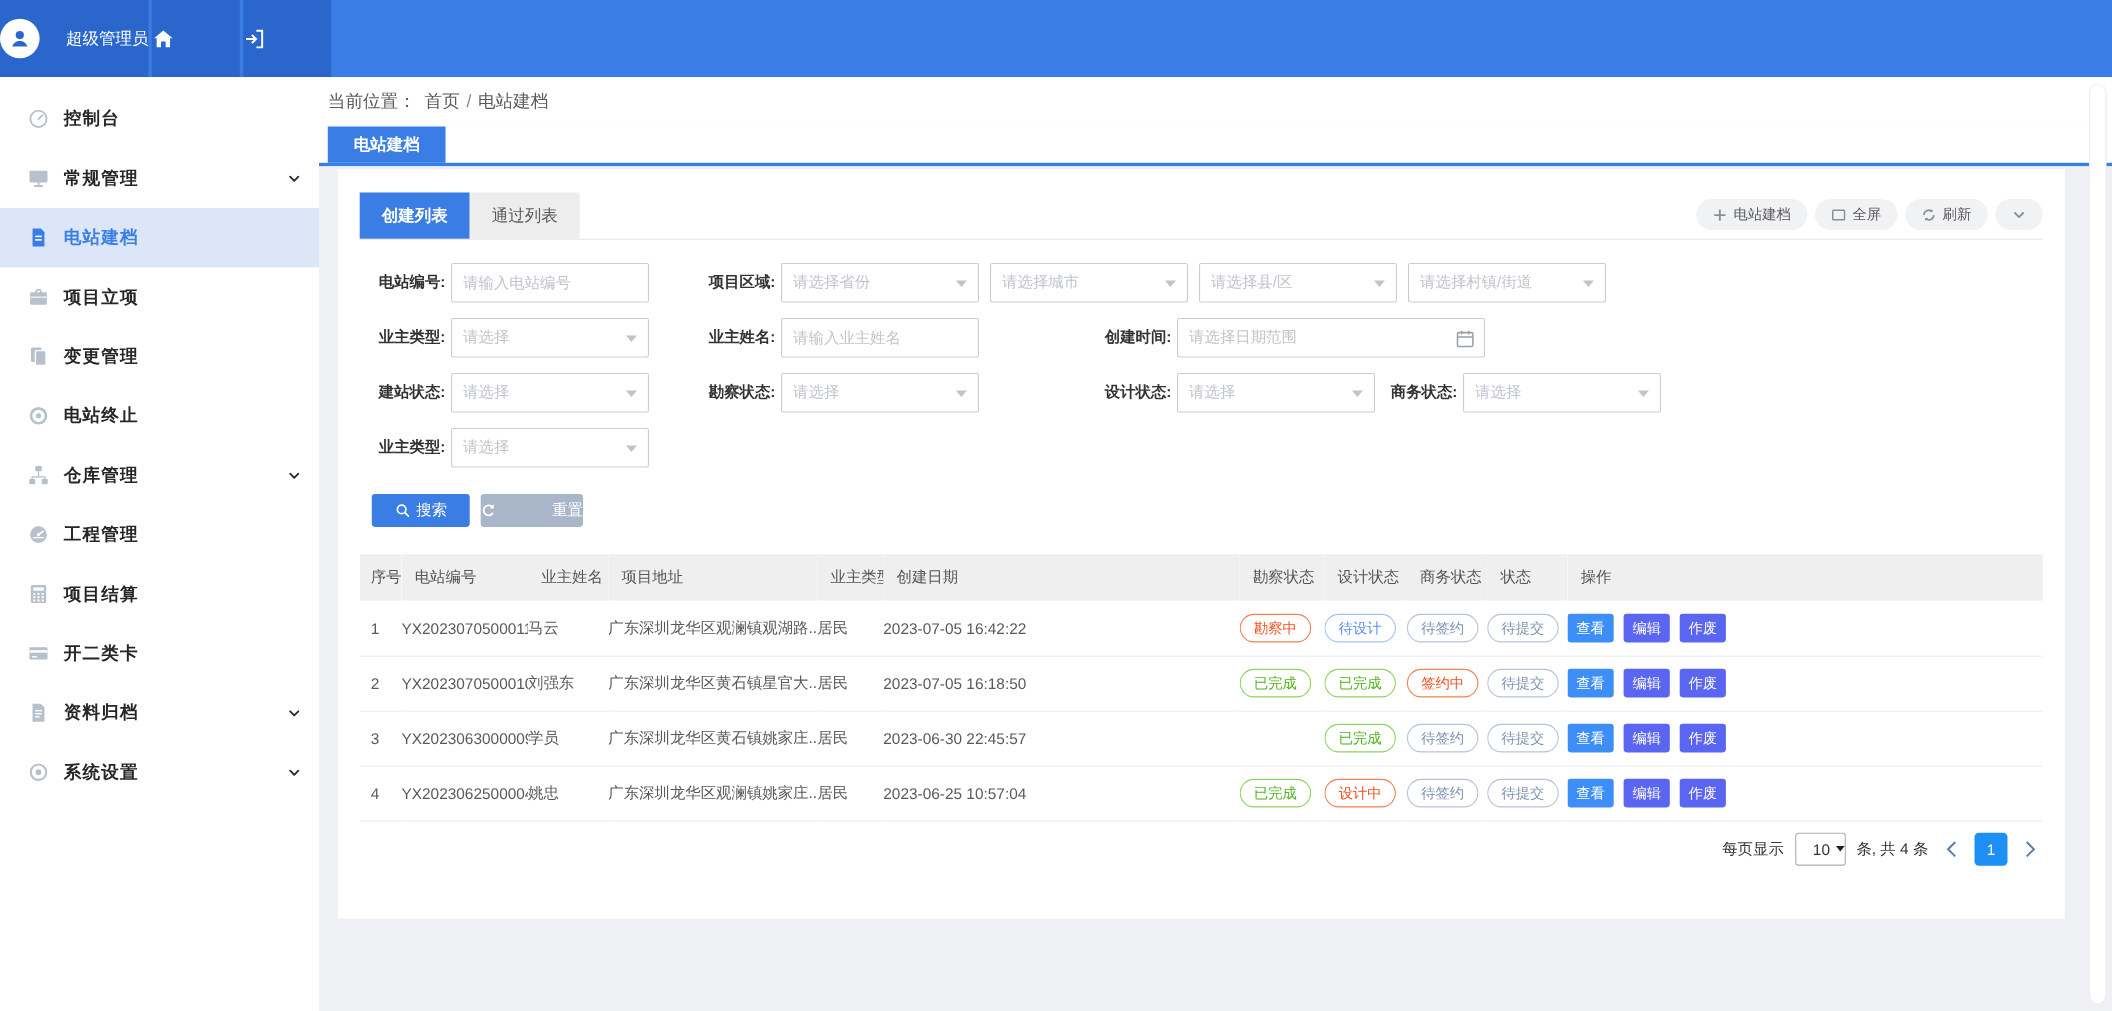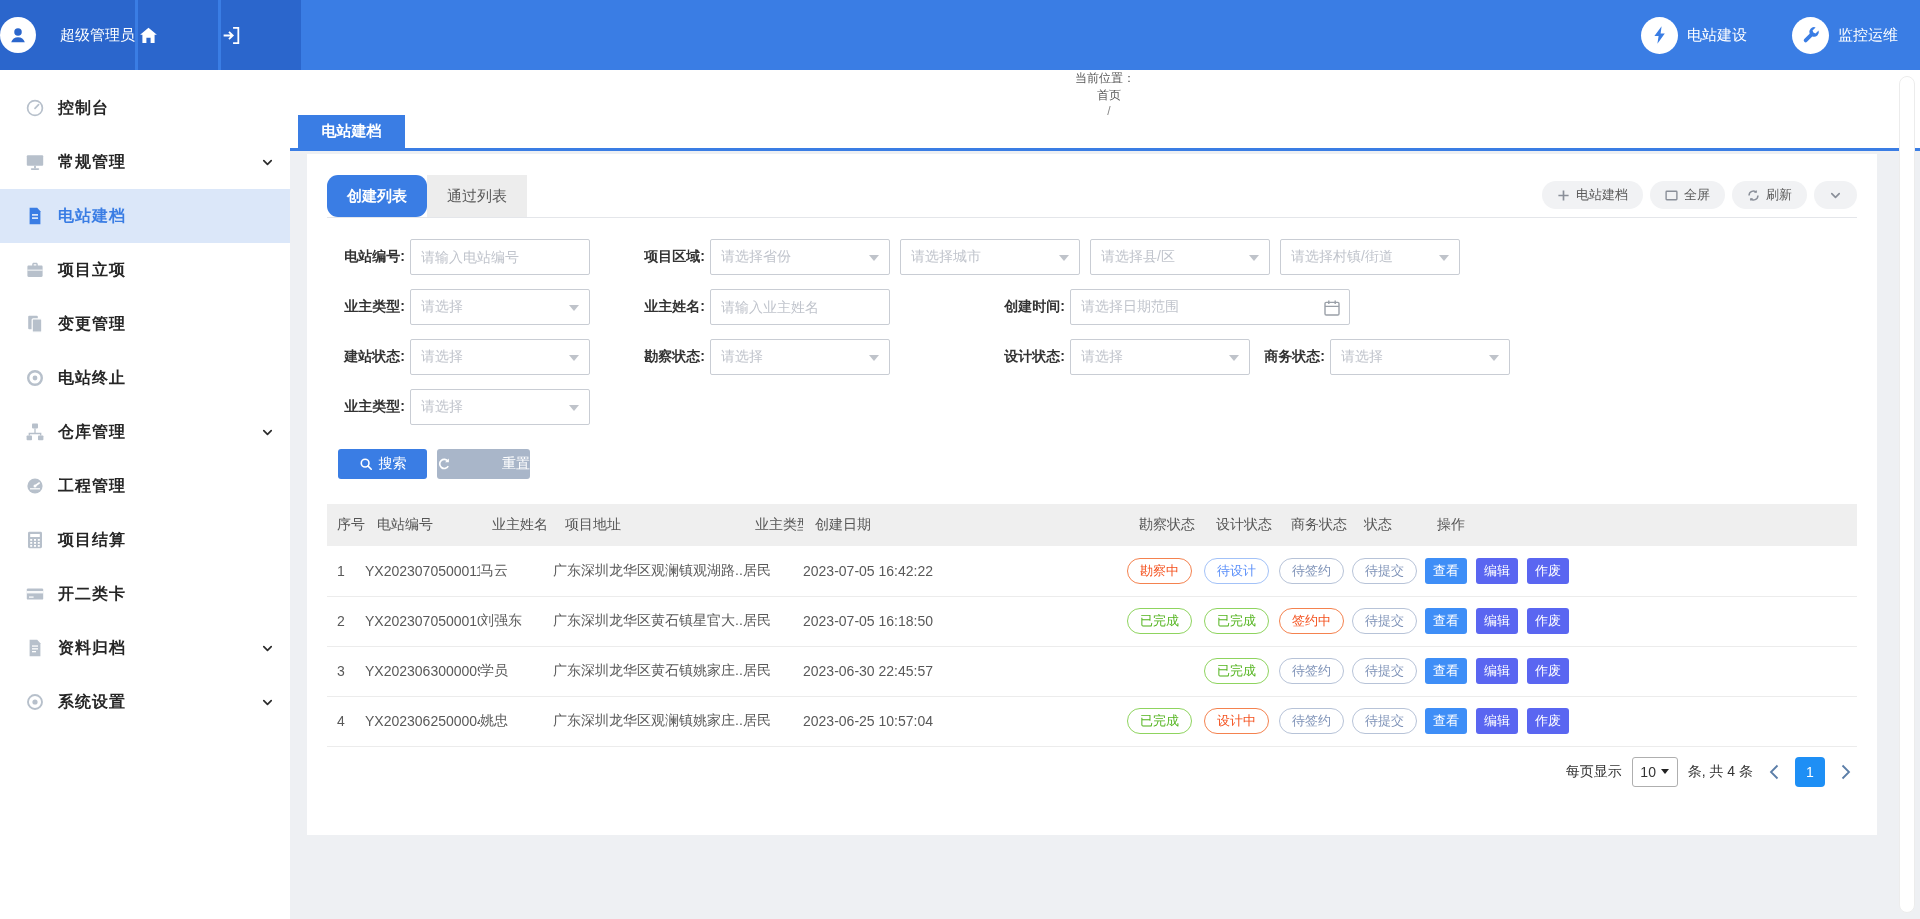--- a/index.html
+++ b/index.html
@@ -36,33 +36,33 @@
   .side-item { height:54px; display:flex; align-items:center; padding:0 16px 0 25px; cursor:pointer; color:#262626; }
   .side-icn { width:20px; height:20px; color:#B7C0CB; margin-right:13px; flex:none; }
   .side-icn svg { width:100%; height:100%; }
   .side-label { font-size:16px; font-weight:600; letter-spacing:1px; }
   .side-chev { margin-left:auto; width:13px; height:13px; color:#2b2b2b; }
   .side-chev svg { width:100%; height:100%; }
   .side-item.active { background:#DBE7F9; }
   .side-item.active .side-label, .side-item.active .side-icn { color:#3A7DE4; }
 
   .content { flex:1; display:flex; flex-direction:column; min-width:0; }
-  .crumb { height:45px; background:#fff; display:flex; align-items:center; padding-left:8px; font-size:12px; color:#595959;flex-direction:column; }
+  .crumb { height:45px; background:#fff; display:flex; align-items:center; padding-left:8px; font-size:16px; color:#595959; }
   .crumb .sep { margin:0 6px; color:#8a8a8a; }
   .crumb .pfx { margin-right:8px; }
   .crumb .lnk { cursor:pointer; }
   .tabline { height:36px; background:#fff; border-bottom:3px solid #3A7DE4; display:flex; align-items:flex-end; }
   .page-tab { margin-left:8px; width:107px; height:33px; background:#3A7DE4; color:#fff; font-size:15px; font-weight:600; display:flex; align-items:center; justify-content:center; }
 
   .work { flex:1; }
   .card { margin:3px 43px 0 17px; height:681px; background:#fff; padding:0 20px; }
 
   .card-tabs { height:64px; border-bottom:1px solid #E4E6EA; display:flex; align-items:flex-end; }
   .ptab { padding:0 20px; height:42px; display:flex; align-items:center; justify-content:center; font-size:15px; cursor:pointer; }
-  .ptab.active { background:#3A7DE4; color:#fff; font-weight:600;border-radius:11px; }
+  .ptab.active { background:#3A7DE4; color:#fff; font-weight:600; }
   .ptab:not(.active) { background:#EDEDED; color:#595959; }
   .toolbar { margin-left:auto; display:flex; gap:7px; align-items:center; margin-bottom:8px; }
   .pill { height:28px; border-radius:14px; background:#F1F2F4; color:#595959; font-size:13px; display:flex; align-items:center; padding:0 15px; gap:6px; border:none; cursor:pointer; }
   .pill .picn { width:13px; height:13px; color:#8A8F99; }
   .pill .picn svg { width:100%; height:100%; }
 
   
   .filters { padding-top:21px; }
   .f-row { position:relative; height:36px; margin-bottom:14px; }
   .fgroup { position:absolute; top:0; display:flex; align-items:center; }
@@ -101,21 +101,21 @@
   .b-pending  { color:#5B8FF9; border-color:#A3C2F8; }
   .b-muted    { color:#7F93B8; border-color:#B7C3D8; }
   .act { width:42px; height:26px; border:none; border-radius:3px; color:#fff; font-size:13px;
          margin-right:9px; cursor:pointer; }
   .act-view { background:#3E8EF7; }
   .act-edit, .act-void { background:#5A66F1; }
 
   
   .pager { display:flex; align-items:center; justify-content:flex-end; gap:10px; margin-top:10px; font-size:14px; color:#333; }
   .psel { width:46px; height:30px; border:1px solid #AFAFAF; border-radius:3px; background:#fff;
-          display:flex; align-items:center; justify-content:center; gap:5px; cursor:pointer; }
+          display:flex; align-items:center; justify-content:flex-end; gap:5px; cursor:pointer; }
   .psel .caret2 { width:0; height:0; border-left:4px solid transparent; border-right:4px solid transparent; border-top:5px solid #222; }
   .pchev { width:22px; height:22px; color:#5B7EA8; display:flex; align-items:center; justify-content:center; cursor:pointer; }
   .pchev svg { width:10px; height:16px; }
   .pagebtn { width:30px; height:30px; background:#1E8FF5; color:#fff; border-radius:4px;
              display:flex; align-items:center; justify-content:center; cursor:pointer; }
 
   .scrollbar { position:fixed; right:5px; top:76px; bottom:6px; width:16px; background:#fff;
                border:1px solid #ECECEC; border-radius:8px; }
 </style>
 </head>
@@ -142,38 +142,20 @@
   <div class="hblock sq">
     <span class="hicon">
       <svg viewBox="0 0 20 20">
           <path d="M11.5 2.8h5v14.4h-5" fill="none" stroke="currentColor" stroke-width="1.7"></path>
       <path d="M2.5 10h8.3M7.6 6.5L11.2 10l-3.6 3.5" fill="none" stroke="currentColor" stroke-width="1.7"></path>
         </svg>
     </span>
   </div>
 
   <div class="hspacer"></div>
-  <div class="qnav-wrap">
-      <div class="qnav">
-        <span class="qcircle">
-          <svg viewBox="0 0 20 20">
-            <path d="M11.6 1.2L4.4 11h4.2L7.4 18.8 14.8 8.6h-4.2z" fill="currentColor"></path>
-          </svg>
-        </span>
-        <span>电站建设</span>
-      </div>
-      <div class="qnav">
-        <span class="qcircle">
-          <svg viewBox="0 0 20 20">
-            <path d="M17.6 5.4a4.8 4.8 0 01-6.3 6L6 16.7a1.9 1.9 0 11-2.7-2.7l5.3-5.3a4.8 4.8 0 016-6.3L11.5 5.5l.9 2.1 2.1.9z" fill="currentColor"></path>
-          </svg>
-        </span>
-        <span>监控运维</span>
-      </div>
-    </div>
 </div>
 
 <div class="shell">
   <div class="sidebar">
       <div class="side-item">
         <span class="side-icn">
           <svg viewBox="0 0 20 20">
             <circle cx="10" cy="10" r="7.4" fill="none" stroke="currentColor" stroke-width="1.7"></circle>
             <path d="M10 10.3L13.6 6.7" stroke="currentColor" stroke-width="1.7" stroke-linecap="round" fill="none"></path>
           </svg>

